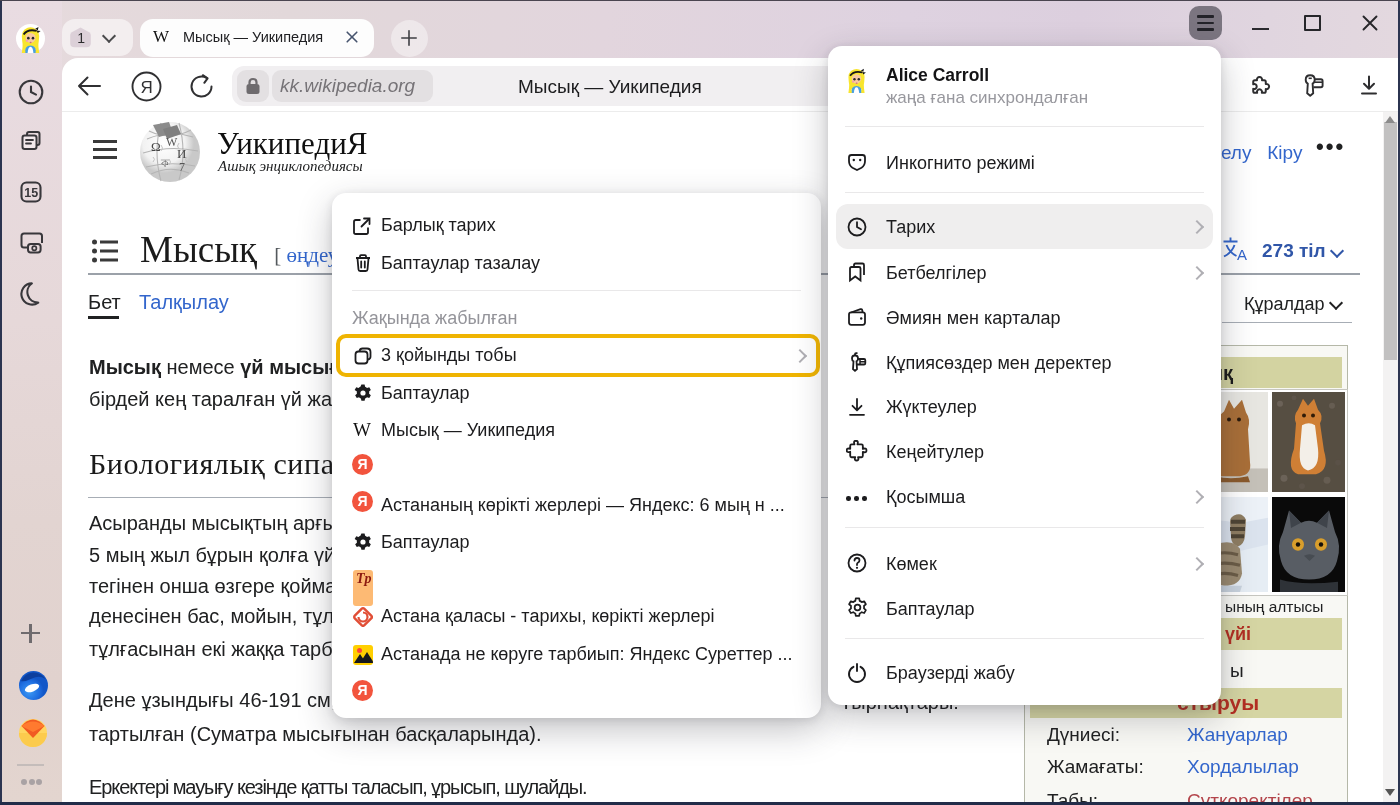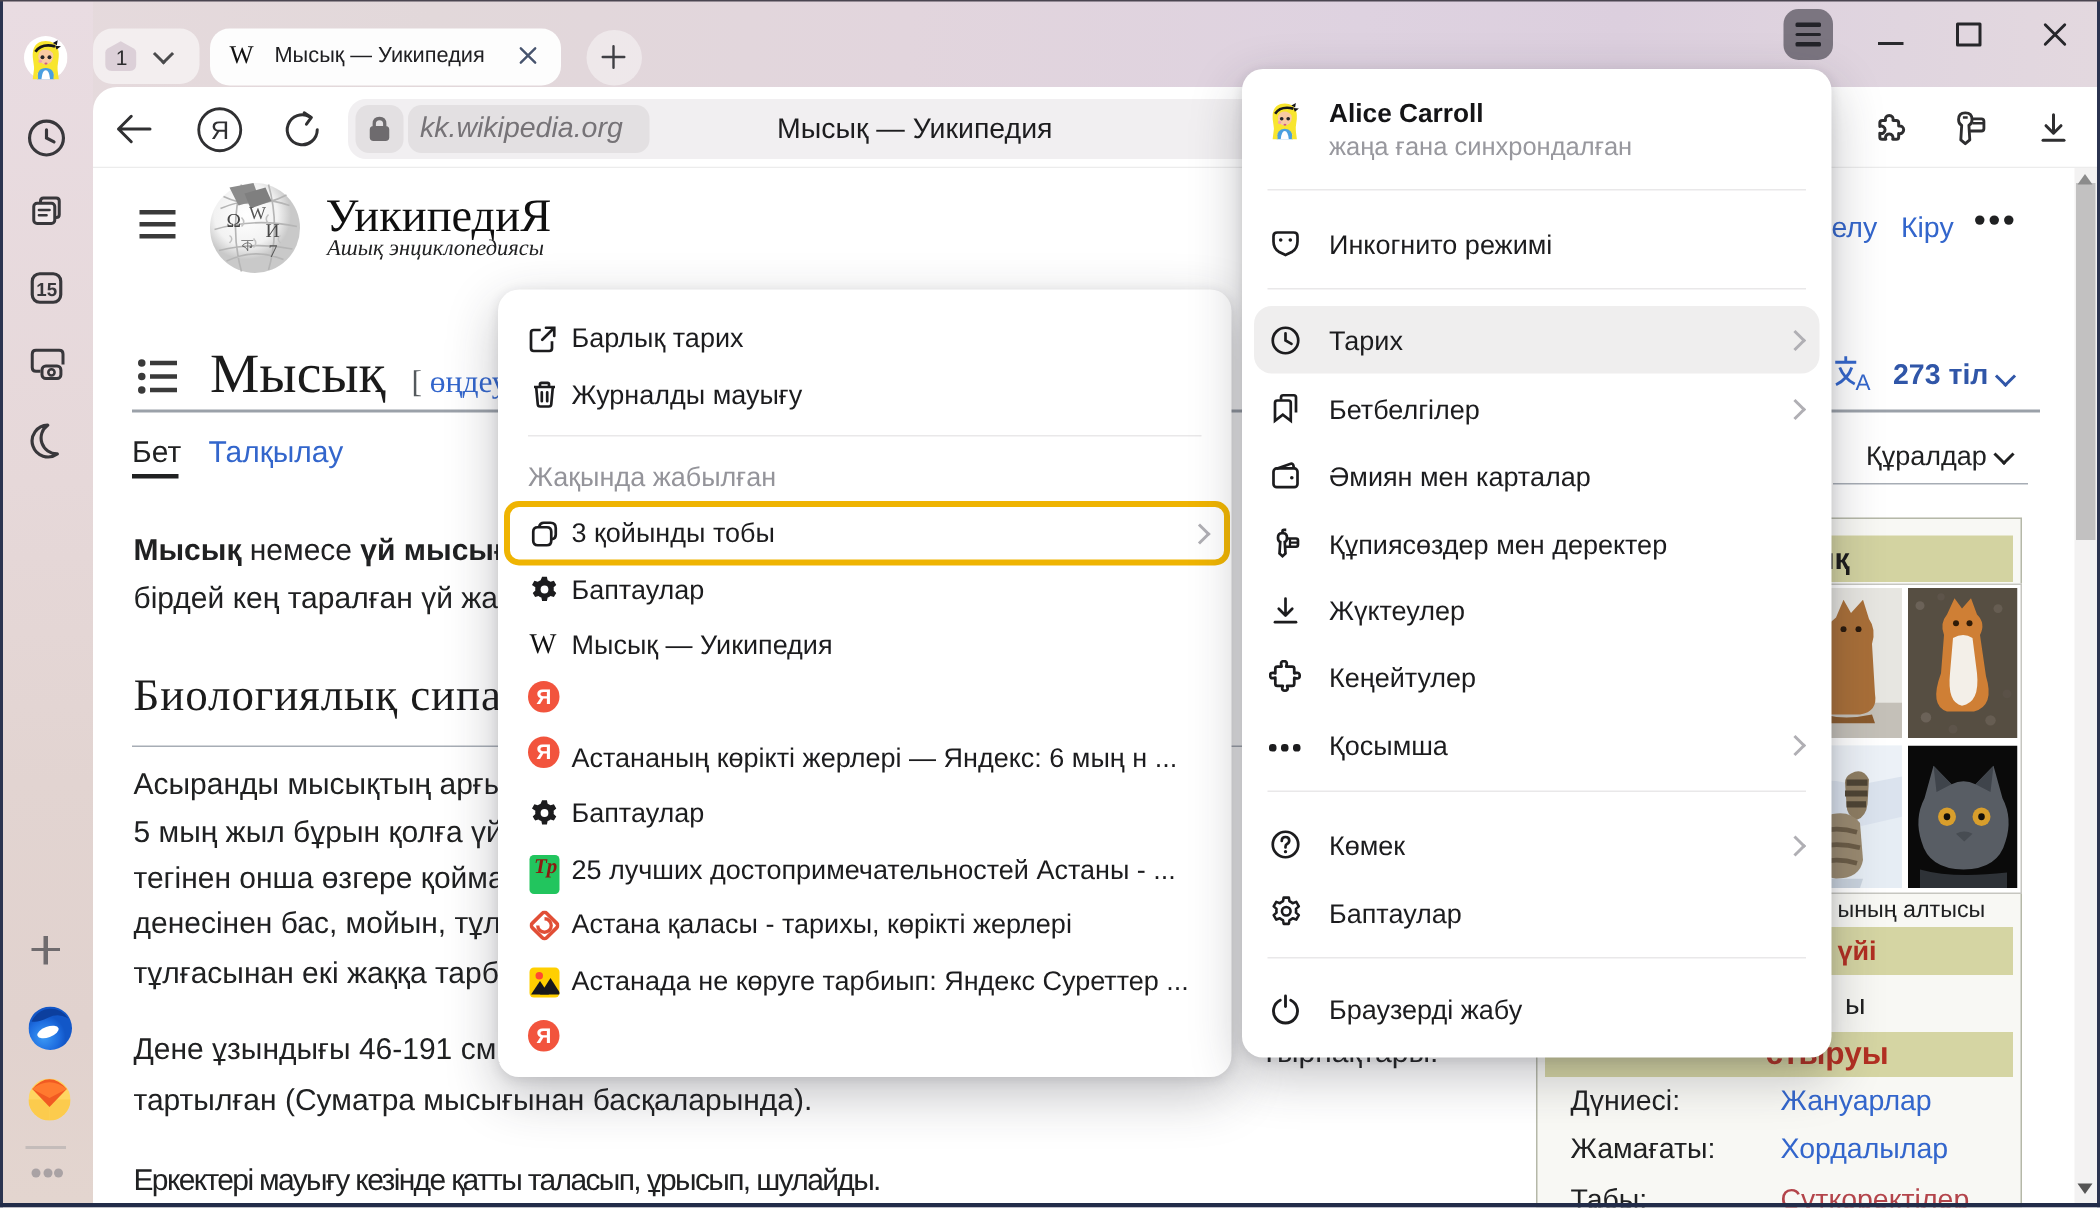--- a/index.html
+++ b/index.html
@@ -340,21 +340,21 @@
       <path d="M16 11.5 V16.2 Q16 18 14.2 18 H3.8 Q2 18 2 16.2 V5.8 Q2 4 3.8 4 H8.5"></path>
       <path d="M12 2.5 H17.5 V8" stroke-linecap="round"></path>
       <path d="M17 3 L9.5 10.5" stroke-linecap="round"></path>
     </svg>
     <div class="mi" style="left:49px;top:22px">Барлық тарих</div>
     <svg class="abs" width="20" height="20" viewBox="0 0 20 20" style="left:21px;top:60px" fill="none" stroke="#1c1c1e" stroke-width="1.8">
       <path d="M3 5 H17 M7 5 V3.2 Q7 2.2 8 2.2 H12 Q13 2.2 13 3.2 V5"></path>
       <path d="M4.5 5.5 L5.5 16.5 Q5.6 18 7.2 18 H12.8 Q14.4 18 14.5 16.5 L15.5 5.5"></path>
       <path d="M8.2 8.5 V14.5 M11.8 8.5 V14.5" stroke-linecap="round"></path>
     </svg>
-    <div class="mi" style="left:49px;top:60px">Журналды мауығу</div>
+    <div class="mi" style="left:49px;top:60px">Баптаулар тазалау</div>
     <div class="sep" style="left:20px;top:97px;width:449px"></div>
     <div class="mi" style="left:20px;top:115px;color:#94949a">Жақында жабылған</div>
 
     <div class="abs" style="left:4px;top:141px;width:484px;height:43px;border:4px solid #efb402;border-radius:10px"></div>
     <svg class="abs" width="20" height="20" viewBox="0 0 20 20" style="left:21px;top:153px" fill="none" stroke="#1c1c1e" stroke-width="1.8">
       <path d="M6.5 5 Q7 2.5 9.5 2.5 H14 Q17.5 2.5 17.5 6 V10.5 Q17.5 13 15 13.5"></path>
       <path d="M2.5 8.5 Q2.5 5.5 5.5 5.5 H11.5 Q14.5 5.5 14.5 8.5 V14.5 Q14.5 17.5 11.5 17.5 H5.5 Q2.5 17.5 2.5 14.5 Z" fill="#fff"></path>
     </svg>
     <div class="mi" style="left:49px;top:152px">3 қойынды тобы</div>
     <div class="chev" style="left:463px;top:158px"></div>
@@ -375,24 +375,23 @@
       <span>Я</span>
     </div>
     <div class="mi" style="left:49px;top:302px">Астананың көрікті жерлері — Яндекс: 6 мың н ...</div>
 
     <svg class="abs" width="20" height="20" viewBox="0 0 20 20" style="left:21px;top:339px">
       <path fill="#1c1c1e" d="M8.4 1.5 h3.2 l.5 2.3 a6.6 6.6 0 0 1 1.9 1.1 l2.25 -.75 l1.6 2.77 l-1.75 1.57 a6.6 6.6 0 0 1 0 2.2 l1.75 1.57 l-1.6 2.77 l-2.25 -.75 a6.6 6.6 0 0 1 -1.9 1.1 l-.5 2.3 h-3.2 l-.5 -2.3 a6.6 6.6 0 0 1 -1.9 -1.1 l-2.25 .75 l-1.6 -2.77 l1.75 -1.57 a6.6 6.6 0 0 1 0 -2.2 L1.65 6.92 l1.6 -2.77 l2.25 .75 a6.6 6.6 0 0 1 1.9 -1.1 Z"></path>
       <circle cx="10" cy="10" r="2.6" fill="#fff"></circle>
     </svg>
     <div class="mi" style="left:49px;top:339px">Баптаулар</div>
 
-    <div class="abs" style="left:21px;top:377px;width:20px;height:26px;background:#22c55e;border-radius:3px">
+    <div class="abs" style="left:21px;top:377px;width:20px;height:36px;background:#fdba74;border-radius:3px">
       <span style="position:absolute;left:3px;top:1px;font-size:14px;font-style:italic;font-weight:bold;color:#8d1a10;font-family:'Liberation Serif',serif">Tp</span>
     </div>
-    <div class="mi" style="left:49px;top:377px">25 лучших достопримечательностей Астаны - ...</div>
 
     <svg class="abs" width="20" height="20" viewBox="0 0 20 20" style="left:21px;top:414px">
       <rect x="3.2" y="3.2" width="13.6" height="13.6" rx="2" fill="none" stroke="#e14e36" stroke-width="2.4" transform="rotate(45 10 10)"></rect>
       <path d="M10 5.5 A4.5 4.5 0 1 1 5.5 10" fill="none" stroke="#e14e36" stroke-width="2.2"></path>
     </svg>
     <div class="mi" style="left:49px;top:413px">Астана қаласы - тарихы, көрікті жерлері</div>
 
     <div class="abs" style="left:21px;top:452px;width:20px;height:20px;background:#ffcf00;border-radius:3px;overflow:hidden">
       <i style="position:absolute;left:1px;top:9px;width:0;height:0;border-left:6px solid transparent;border-right:6px solid transparent;border-bottom:9px solid #17181c"></i>
       <i style="position:absolute;left:7px;top:7px;width:0;height:0;border-left:7px solid transparent;border-right:7px solid transparent;border-bottom:11px solid #17181c"></i>

